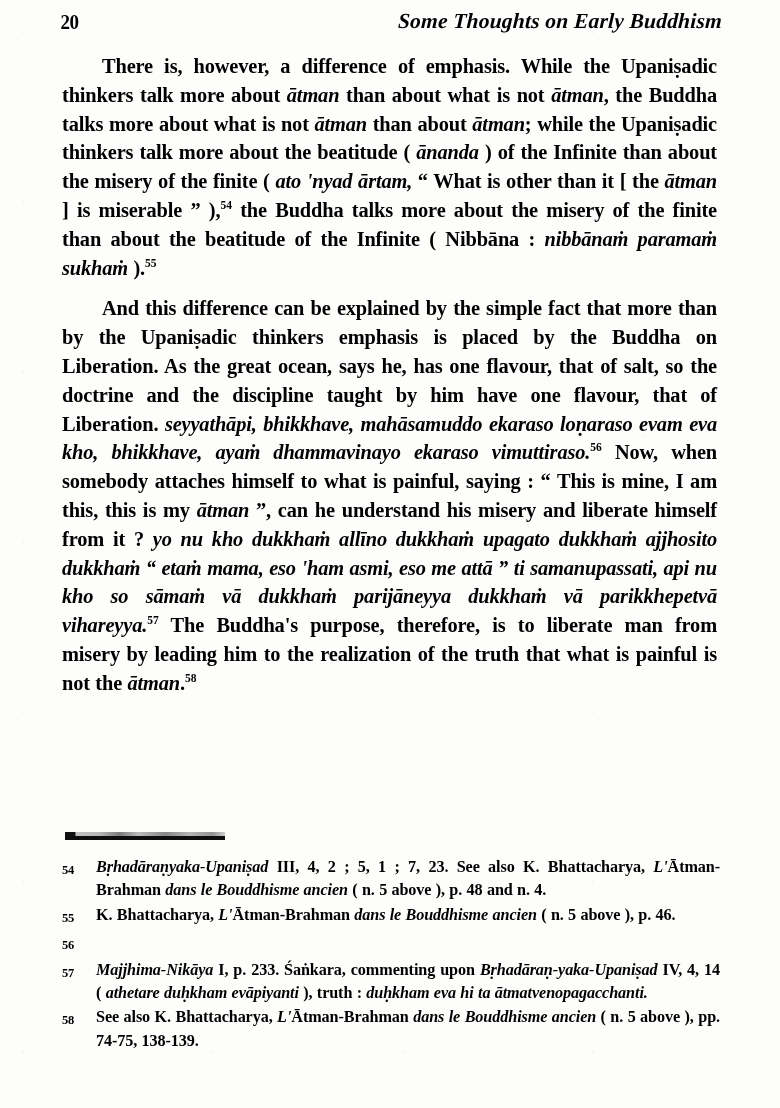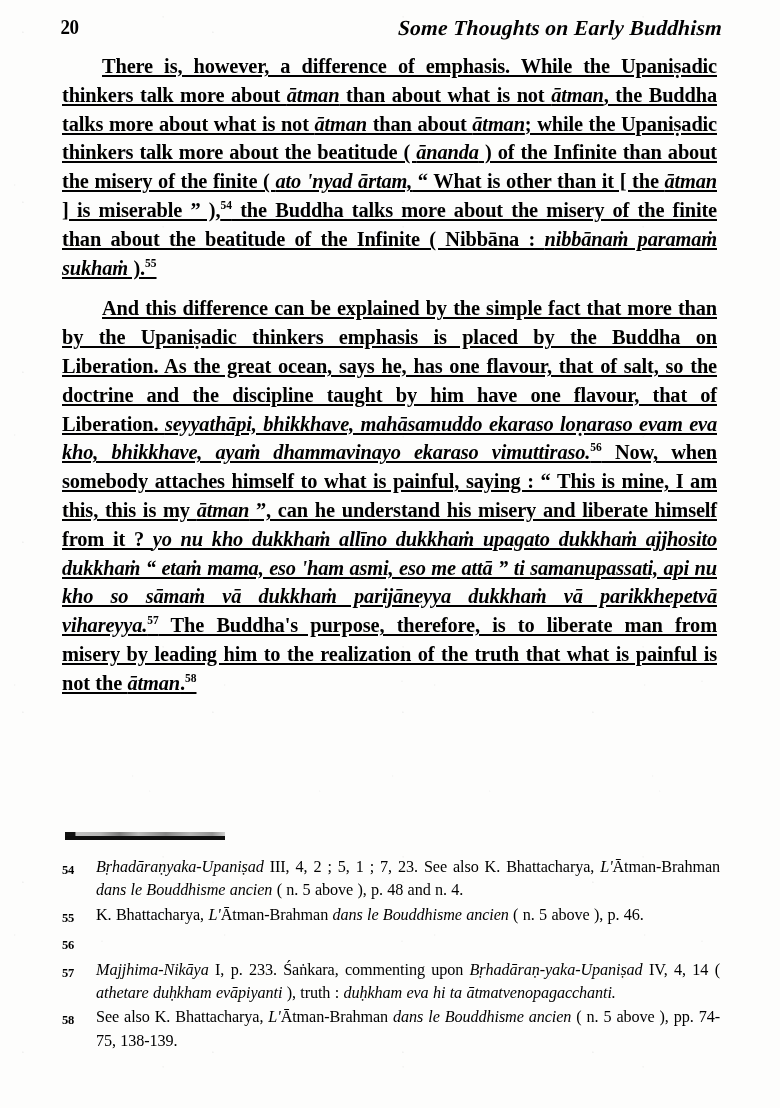--- a/index.html
+++ b/index.html
@@ -18,26 +18,26 @@
 
   .page {
     position: absolute;
     inset: 0;
     background: #fdfdfc;
   }
 
   
   .header {
     position: absolute;
-    top: 16px;
+    top: 0;
     left: 60px;
     right: 58px;
     height: 34px;
     display: flex;
-    align-items: flex-start;
+    align-items: flex-end;
     justify-content: space-between;
   }
   .folio {
     font-family: "Liberation Serif", "DejaVu Serif", serif;
     font-weight: bold;
     font-size: 20px;
     letter-spacing: -0.5px;
     transform: scaleX(0.95);
   }
   .running-title {
@@ -59,21 +59,20 @@
   p.para {
     margin: 0 0 0 0;
     text-align: justify;
     text-justify: inter-word;
     font-size: 20.4px;
     line-height: 28.8px;
     font-weight: bold;
     letter-spacing: -0.15px;
     word-spacing: 0.5px;
     text-indent: 40px;
-    text-decoration: underline;
   }
   p.para + p.para {
     margin-top: 12px;
   }
   p.para i, p.para em {
     font-style: italic;
   }
   sup.fn {
     font-size: 11.5px;
     font-weight: bold;
@@ -125,21 +124,21 @@
     width: 34px;
     flex: 0 0 34px;
     font-weight: bold;
     font-size: 12.5px;
     padding-top: 3px;
     letter-spacing: -0.3px;
   }
   .fn-text {
     flex: 1 1 auto;
     text-align: justify;
-    font-weight: normal;
+    font-weight: bold;
     letter-spacing: -0.1px;
     word-spacing: 0.4px;
   }
   .fn-text i, .fn-text em {
     font-style: italic;
   }
 
   
   .speckle {
     position: absolute;

